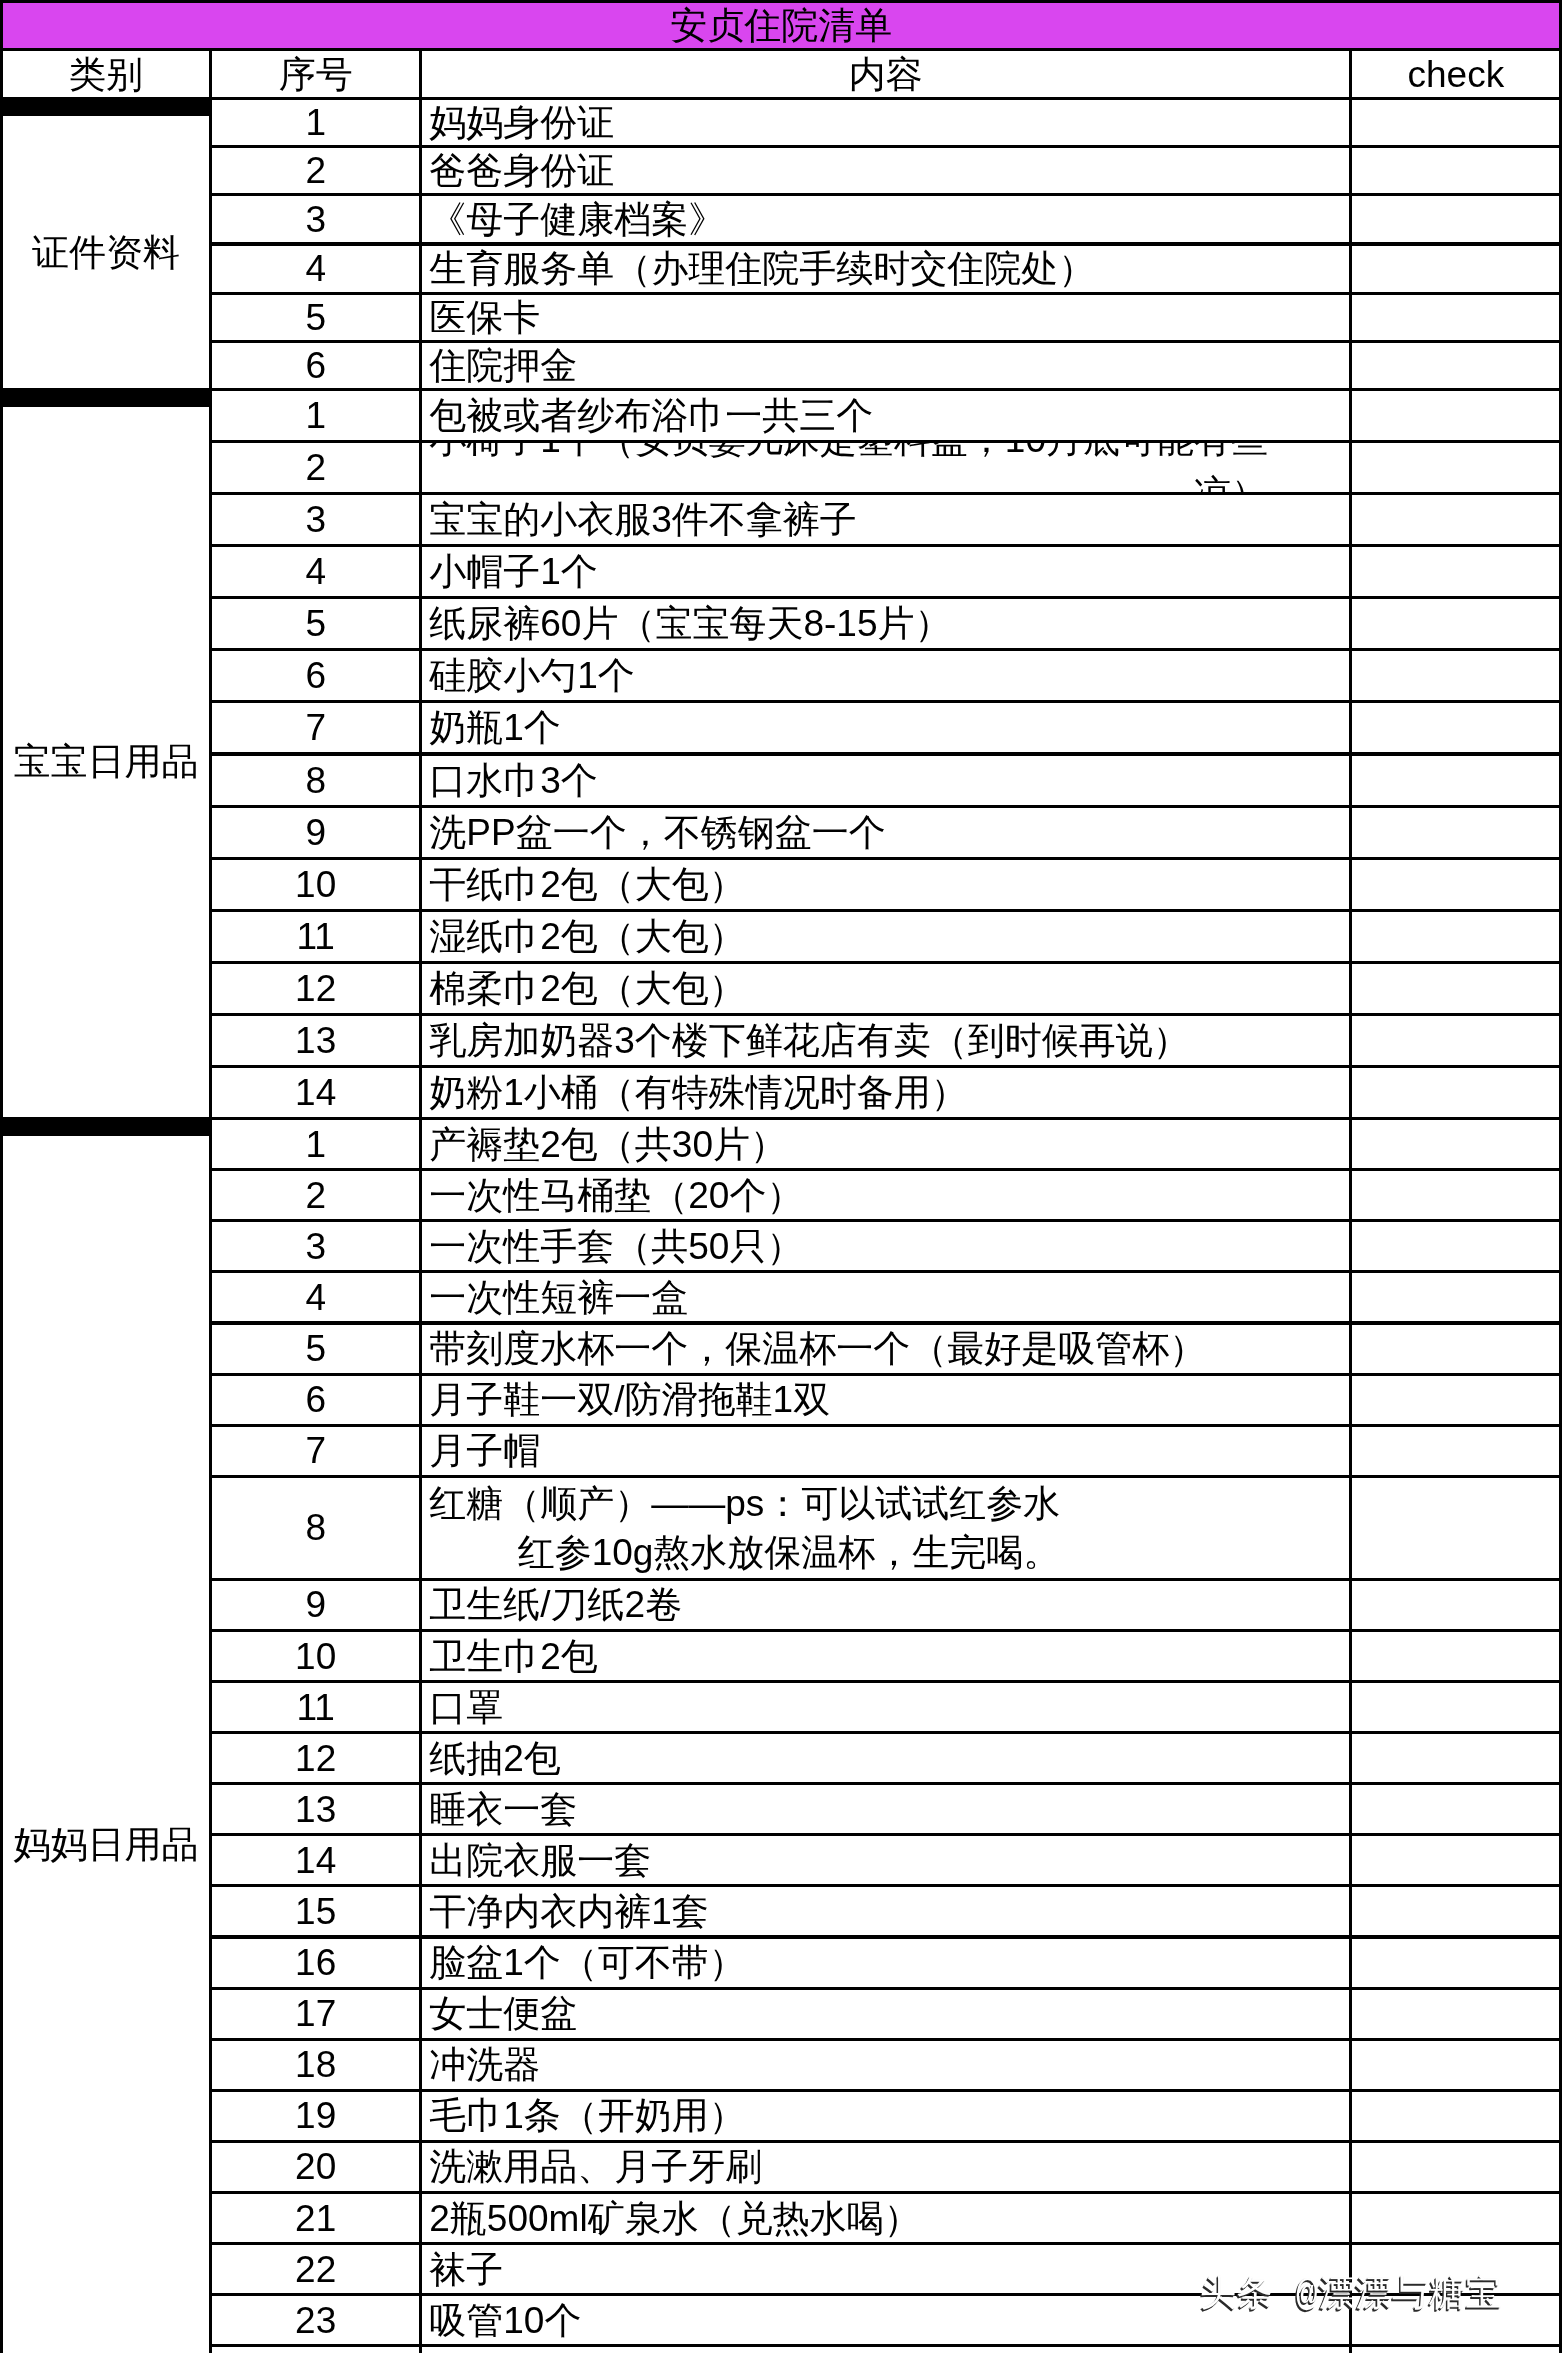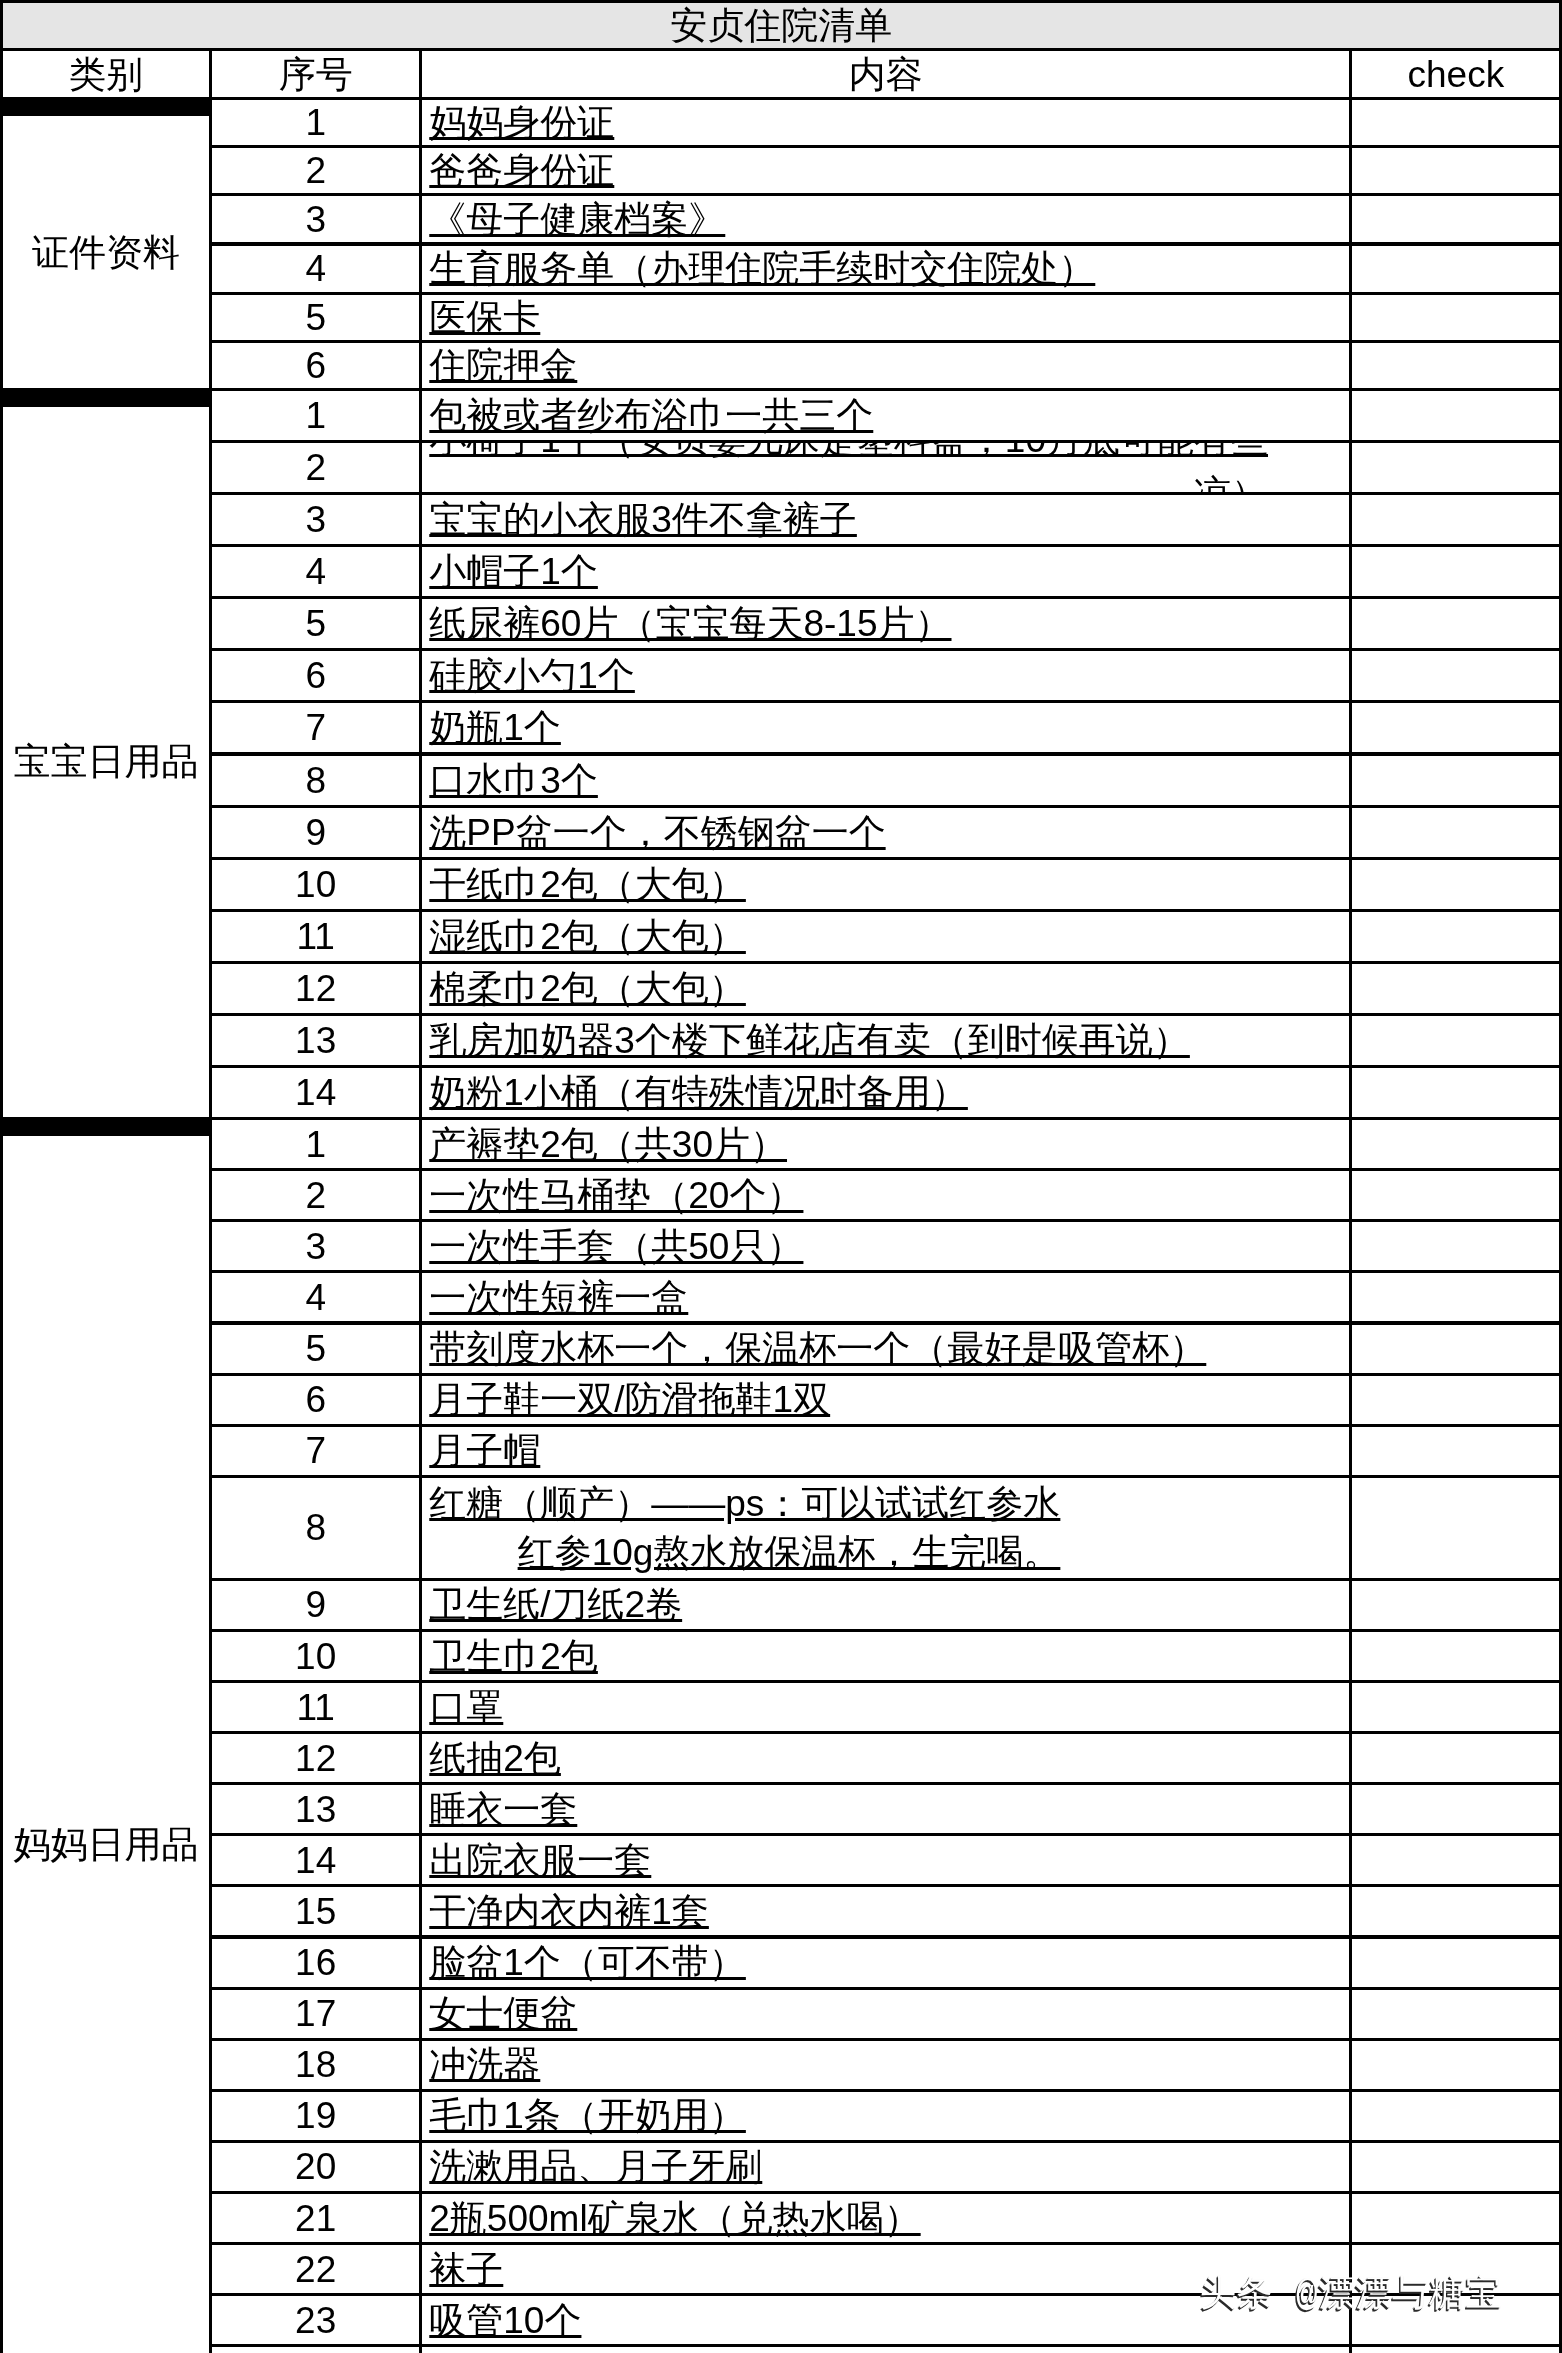--- a/index.html
+++ b/index.html
@@ -27,25 +27,25 @@
     }
     .c {
       background: #ffffff;
       display: flex;
       align-items: center;
       overflow: hidden;
       font-size: 37px;
       line-height: 1;
       white-space: nowrap;
     }
-    .title { grid-column: 1 / -1; background: #e5e5e5; justify-content: center; }
+    .title { grid-column: 1 / -1; background: #d946ef; justify-content: center; }
     .hd { justify-content: center; }
     .cat { justify-content: center; margin-top: 16px; }
     .num { justify-content: center; }
-    .content { justify-content: flex-start; padding-left: 7px; text-decoration: underline; }
+    .content { justify-content: flex-start; padding-left: 7px; }
     .lines { display: block; }
     .lines span { display: block; text-align: right; }
     .lines-clip span { line-height: 54px; }
     .lines-tall span { line-height: 49px; }
     .watermark {
       position: absolute;
       left: 1200px; top: 2278px;
       font-family: Liberation Mono, monospace;
       font-size: 36px;
       line-height: 1;

